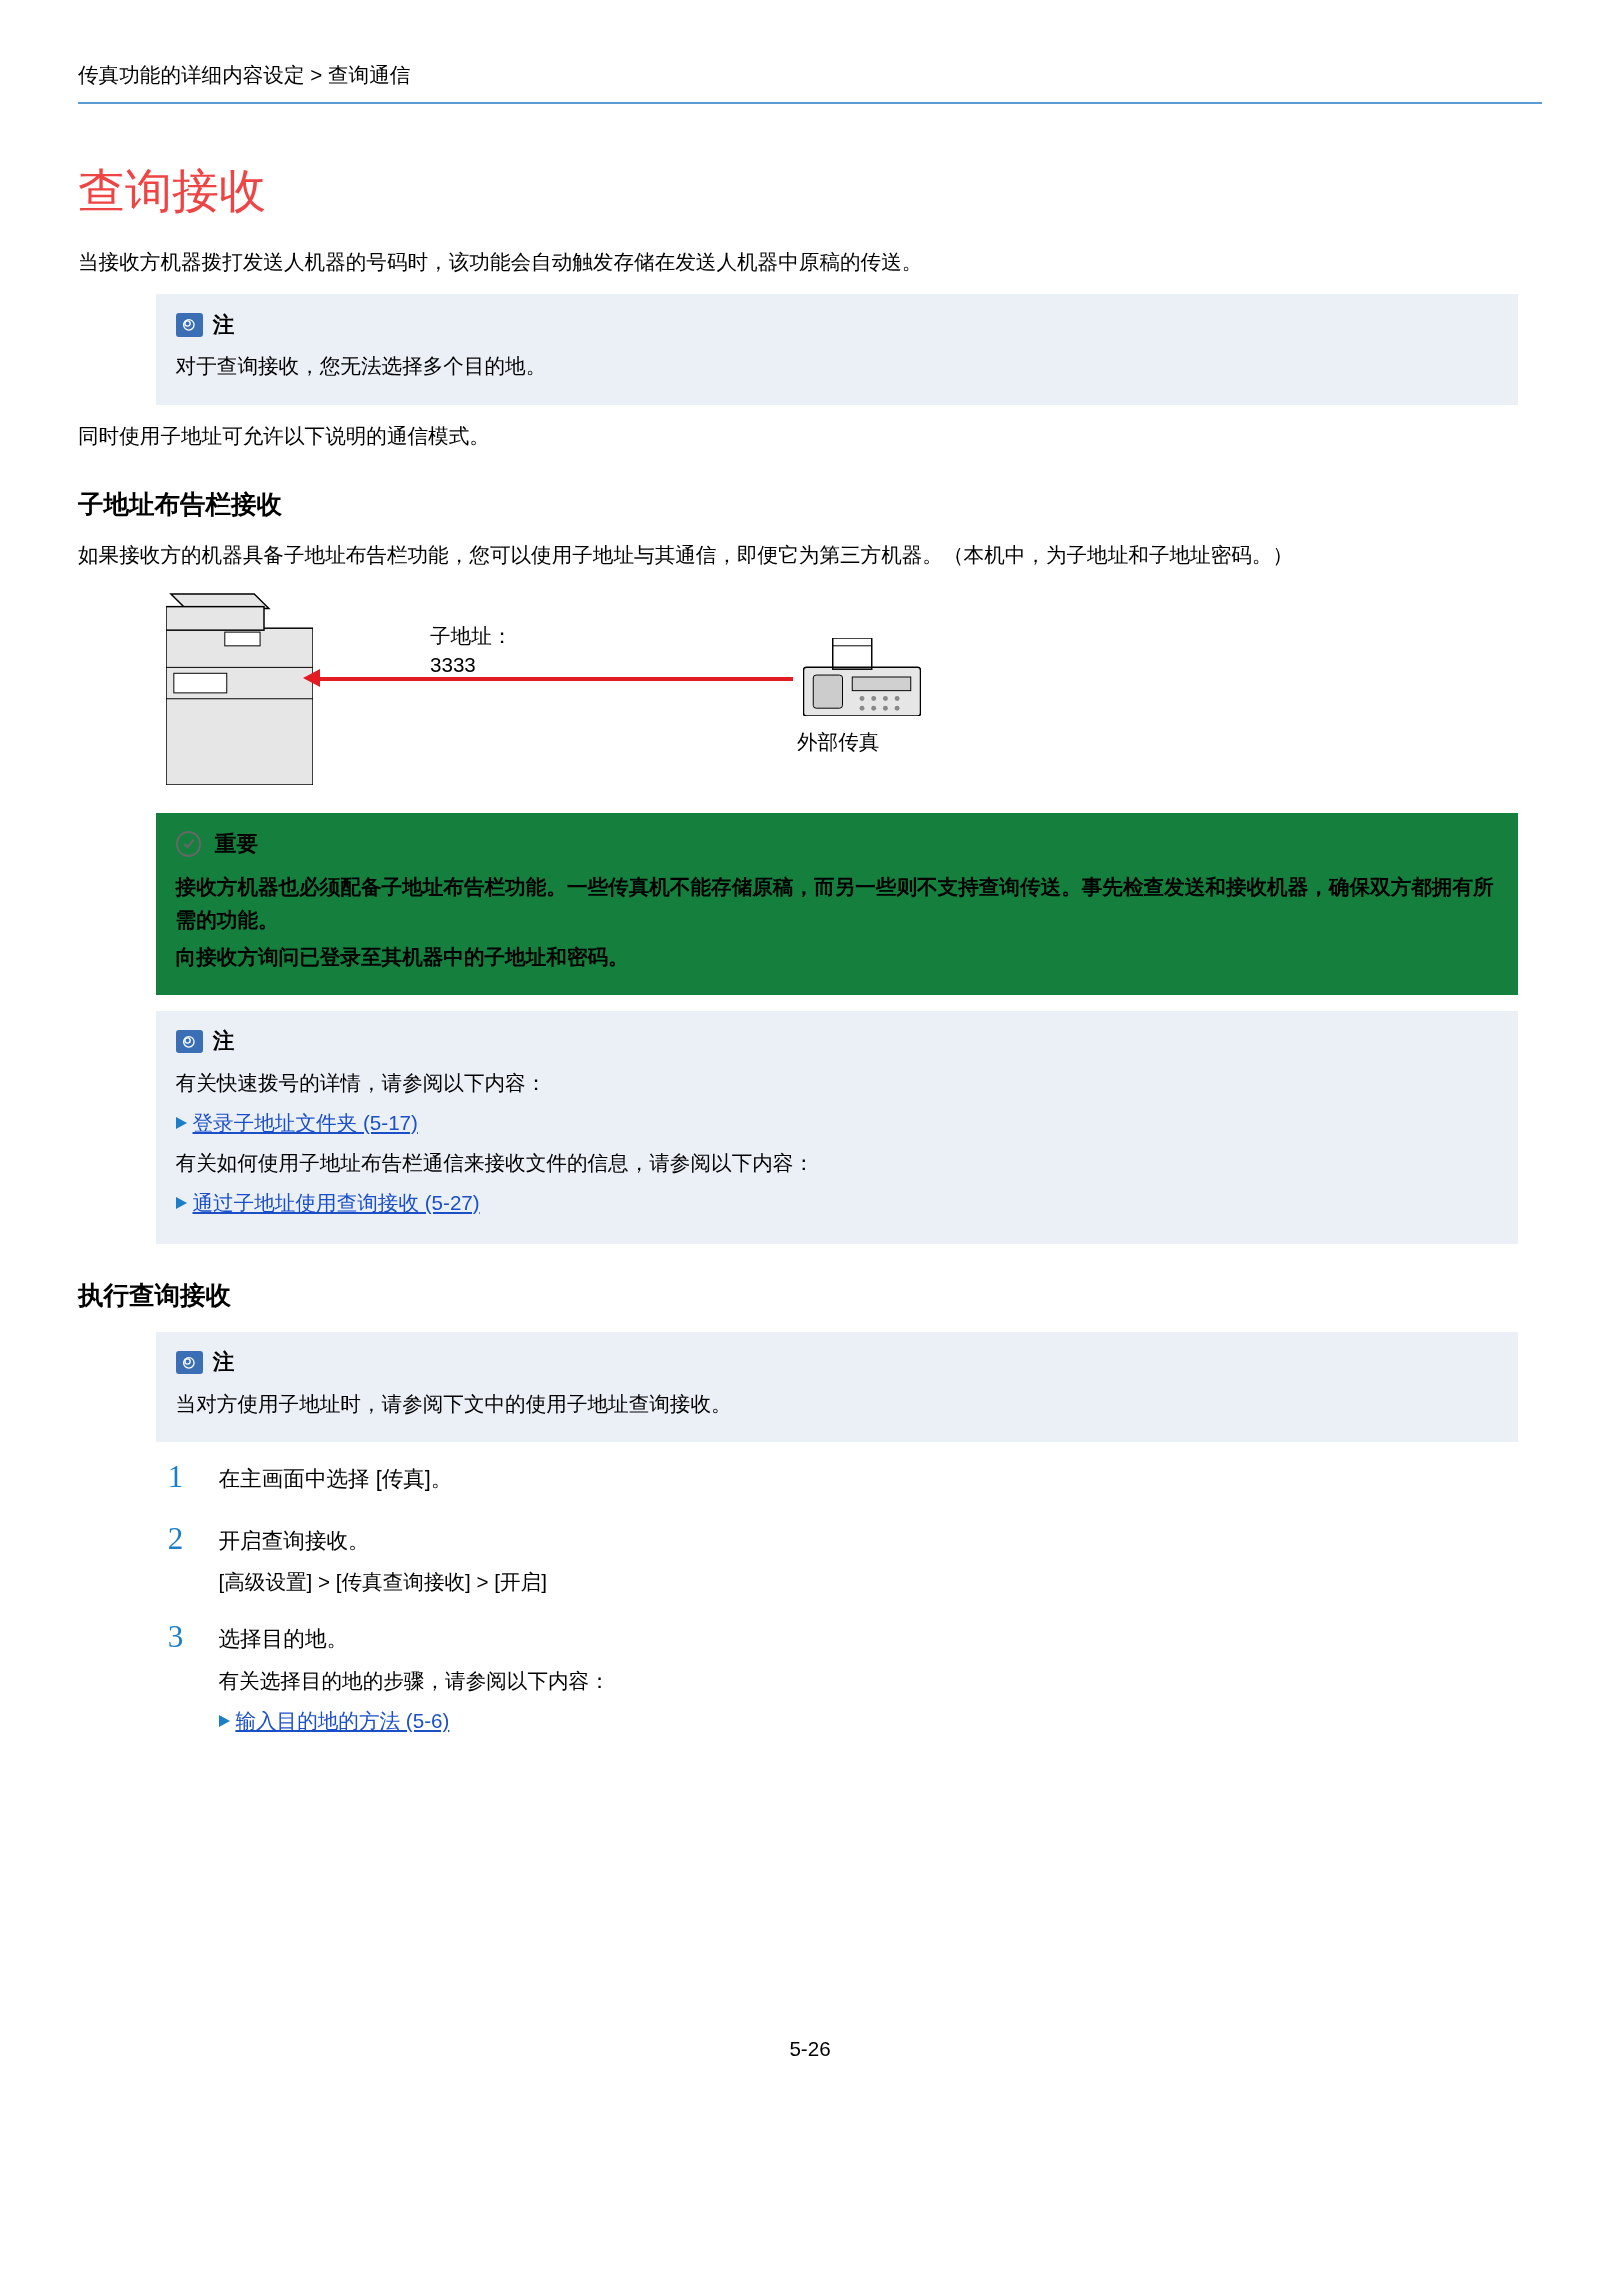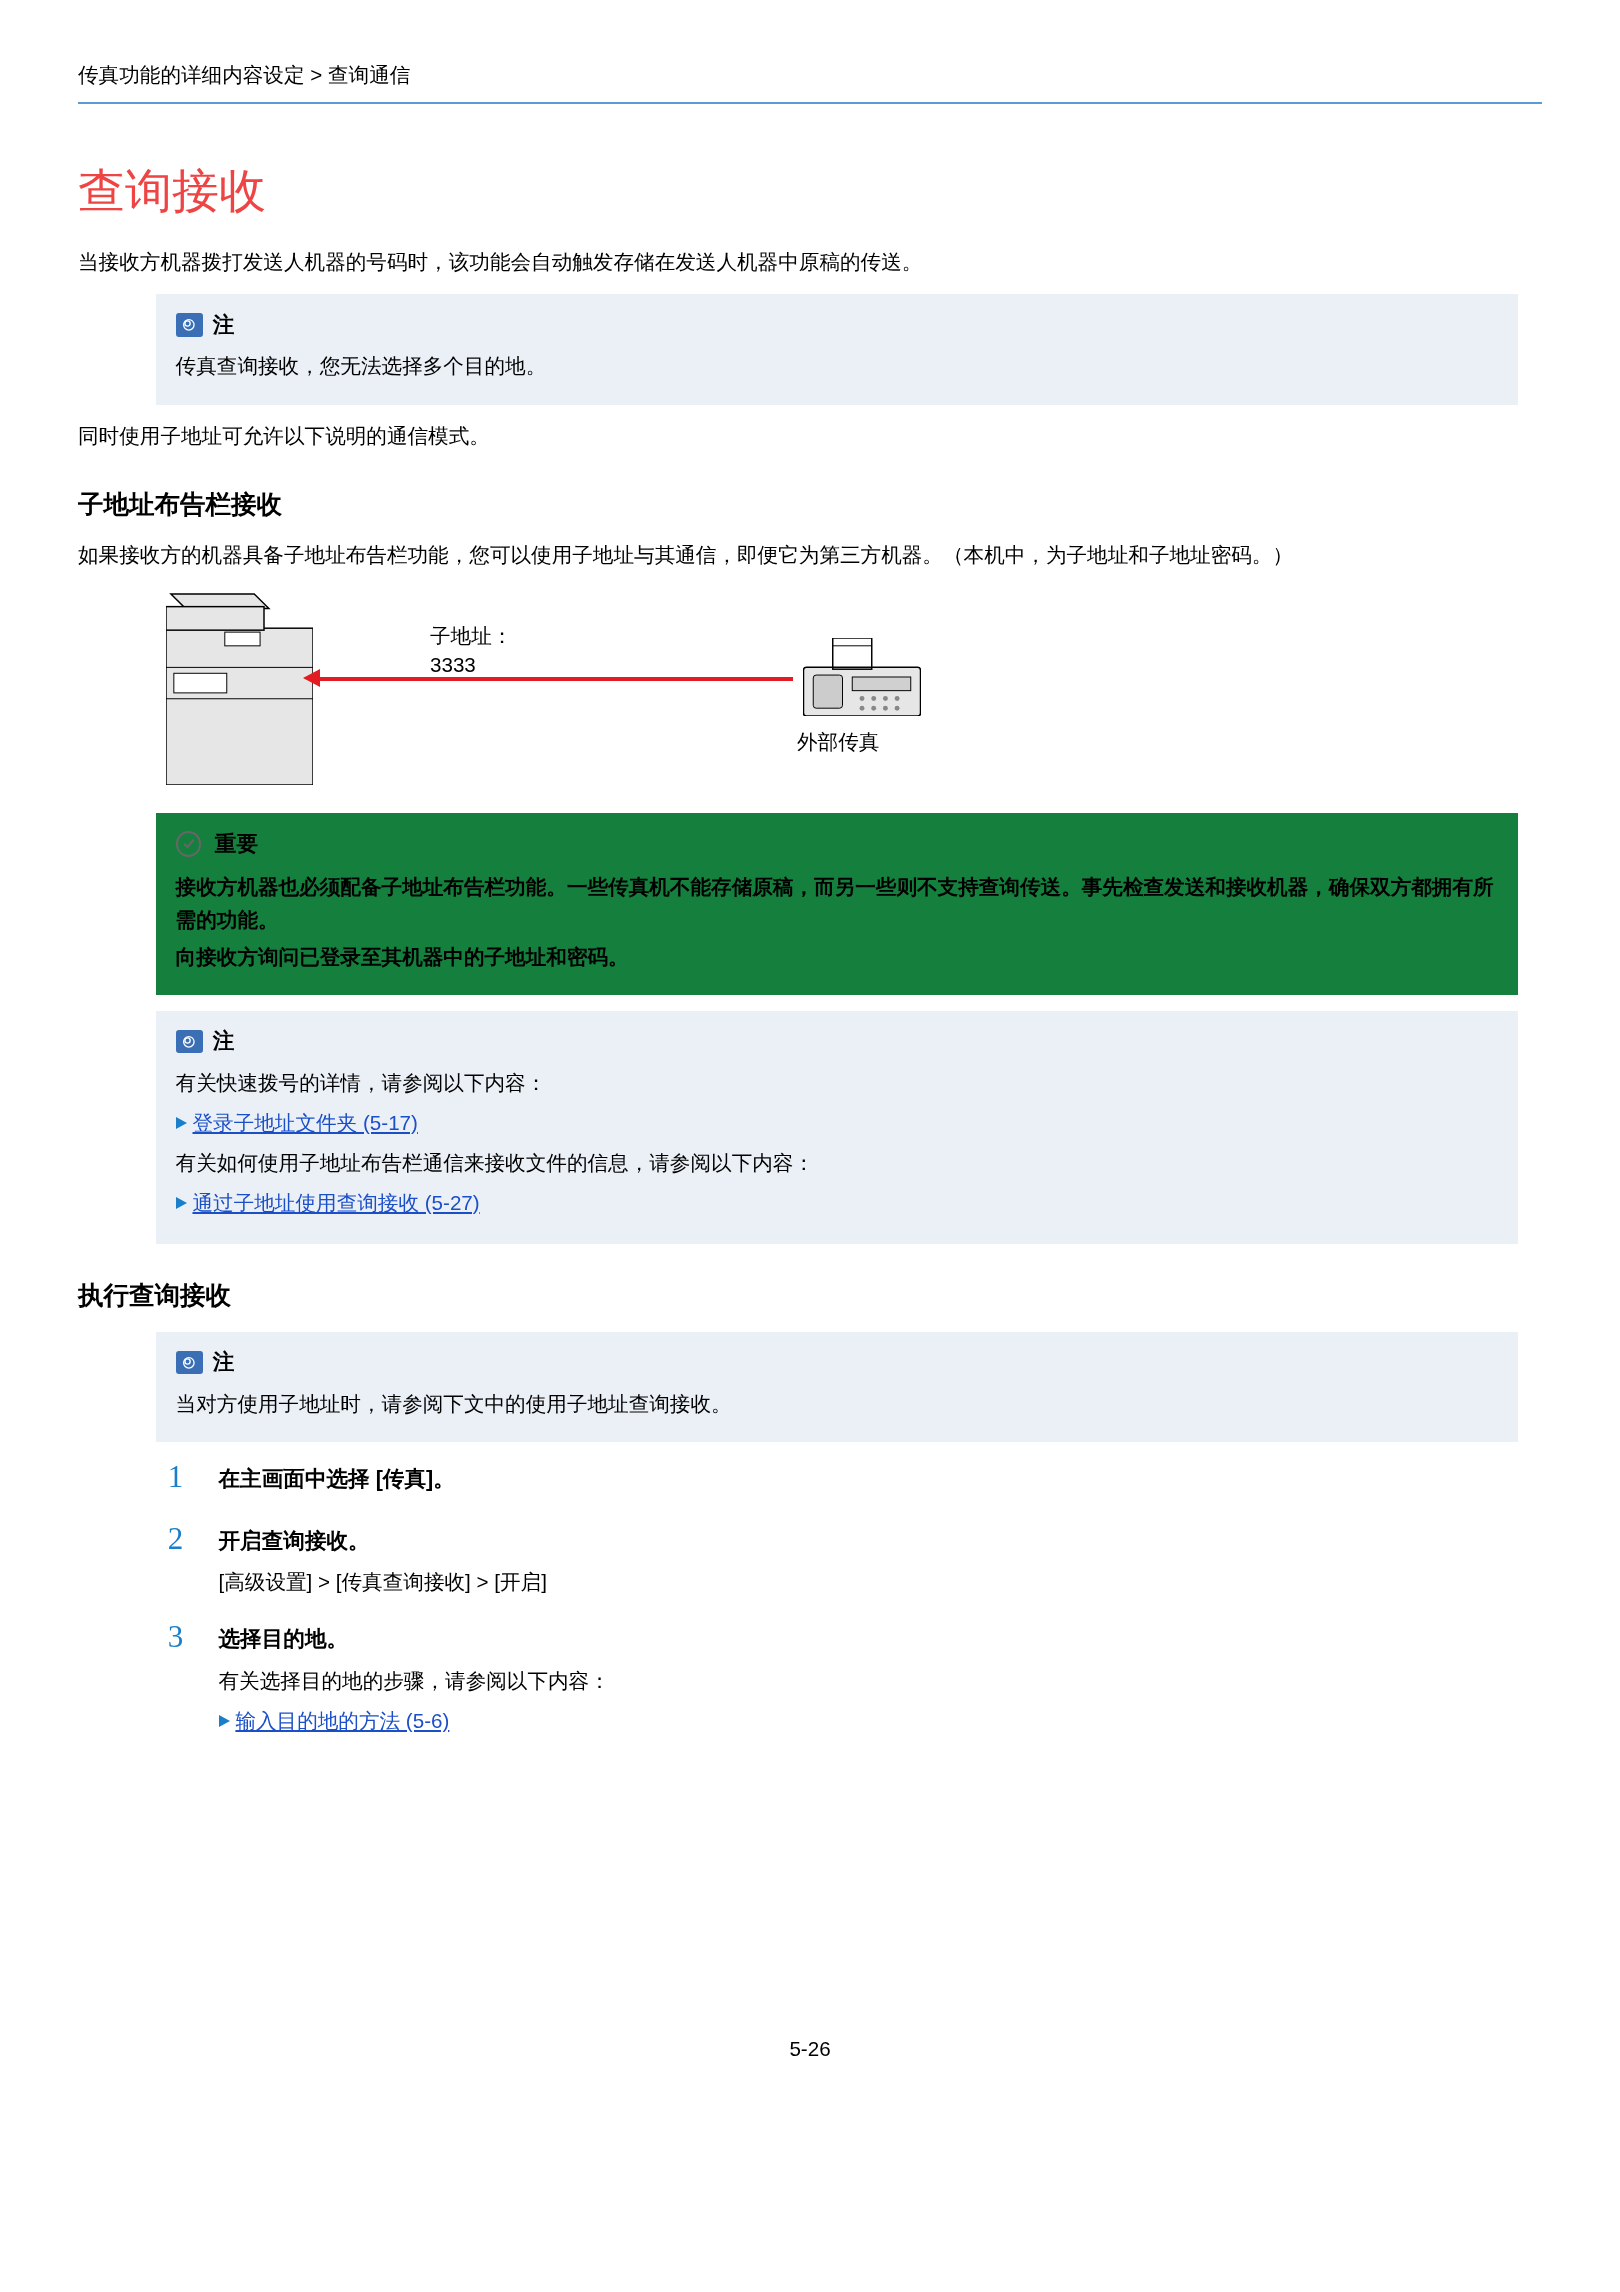--- a/index.html
+++ b/index.html
@@ -114,21 +114,21 @@
   }
   .link-text { color: #1b4fc8; text-decoration: underline; }
 
   .step-row { display: flex; gap: 23.5px; margin: 17.6px 0 5.9px 0; }
   .step-num {
     color: #1b7ec8; font-size: 31px; font-weight: 400;
     width: 39px; flex-shrink: 0; font-family: "Times New Roman", serif;
     line-height: 1.1; text-align: center;
   }
   .step-body { flex: 1; padding-top: 2px; }
-  .step-title { font-weight: bold; font-size: 21.6px; margin-bottom: 7.8px; }
+  .step-title { font-weight: normal; font-size: 21.6px; margin-bottom: 7.8px; }
   .step-sub { margin: 3.9px 0; }
 
   .page-num {
     position: absolute;
     bottom: 59px;
     left: 0; right: 0;
     text-align: center;
     font-size: 20.6px;
   }
 </style>
@@ -146,21 +146,21 @@
   <div class="note-box">
     <div class="note-head">
       <span class="note-icon">
         <svg viewBox="0 0 24 24" fill="none">
             <circle cx="12" cy="12" r="8" stroke="#fff" stroke-width="2"></circle>
             <circle cx="10" cy="10" r="4" stroke="#fff" stroke-width="2"></circle>
           </svg>
       </span>
       <span class="note-title">注</span>
     </div>
-    <p class="note-line">传真查询接收，您无法选择多个目的地。</p>
+    <p class="note-line">对于查询接收，您无法选择多个目的地。</p>
   </div>
 
   <p class="para">同时使用子地址可允许以下说明的通信模式。</p>
 
   <h2 class="sub">子地址布告栏接收</h2>
   <p class="para">如果接收方的机器具备子地址布告栏功能，您可以使用子地址与其通信，即便它为第三方机器。（本机中，为子地址和子地址密码。）</p>
 
   <div class="diagram">
     <div class="mfp">
       <svg viewBox="0 0 150 200" width="147" height="196">

